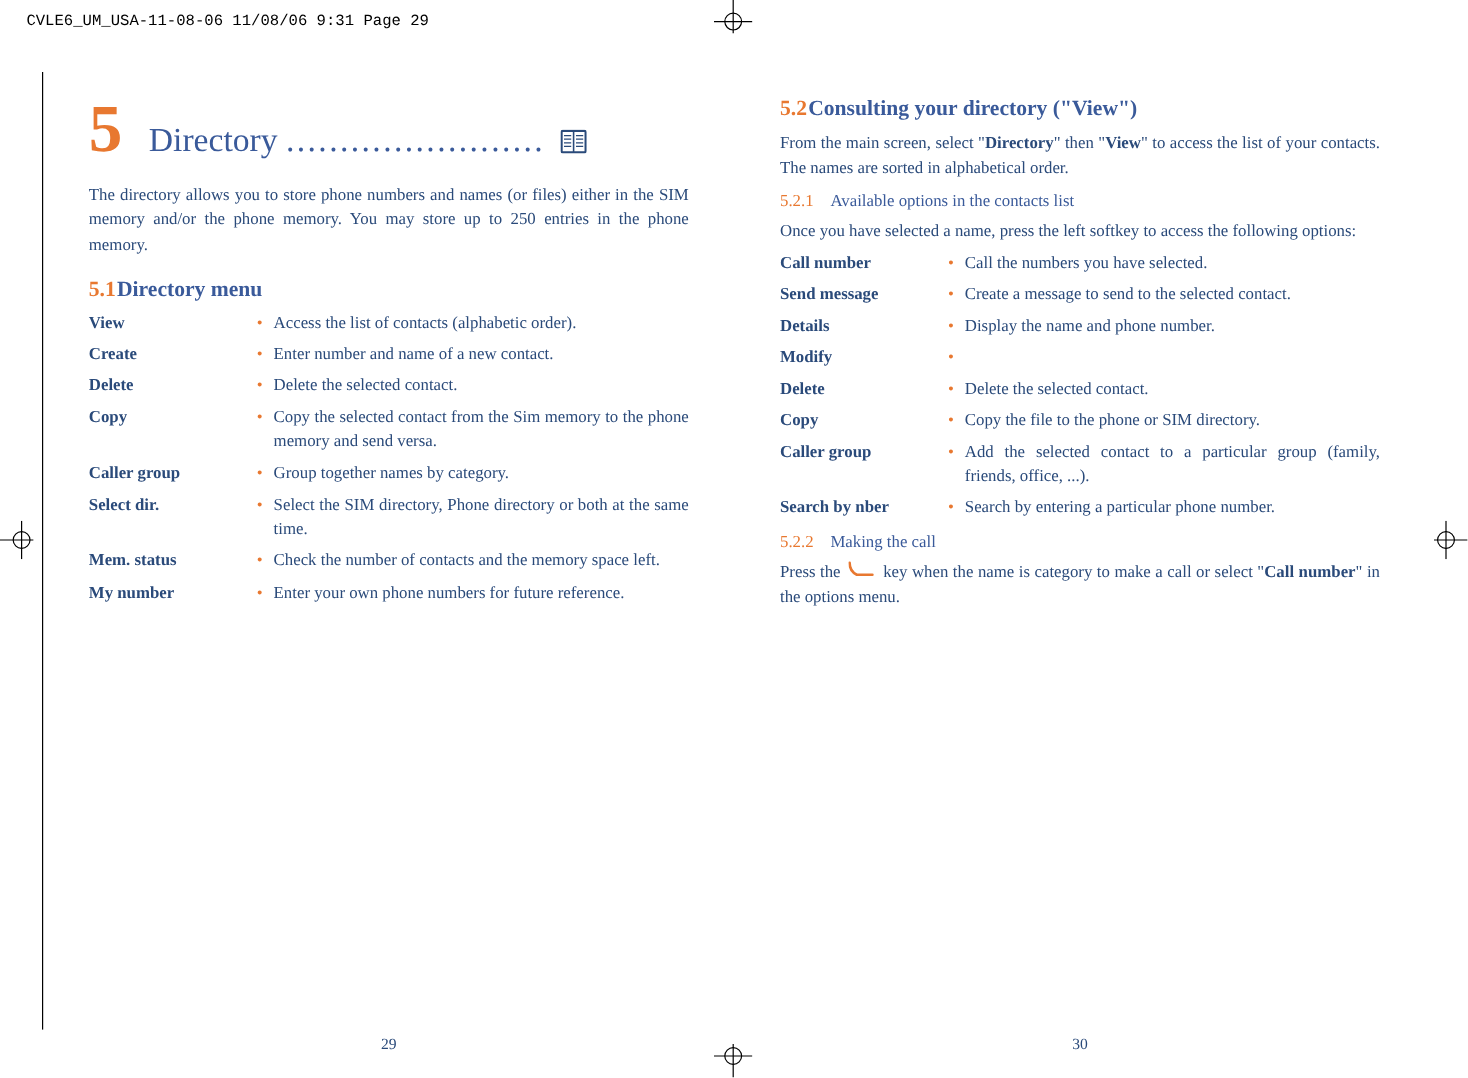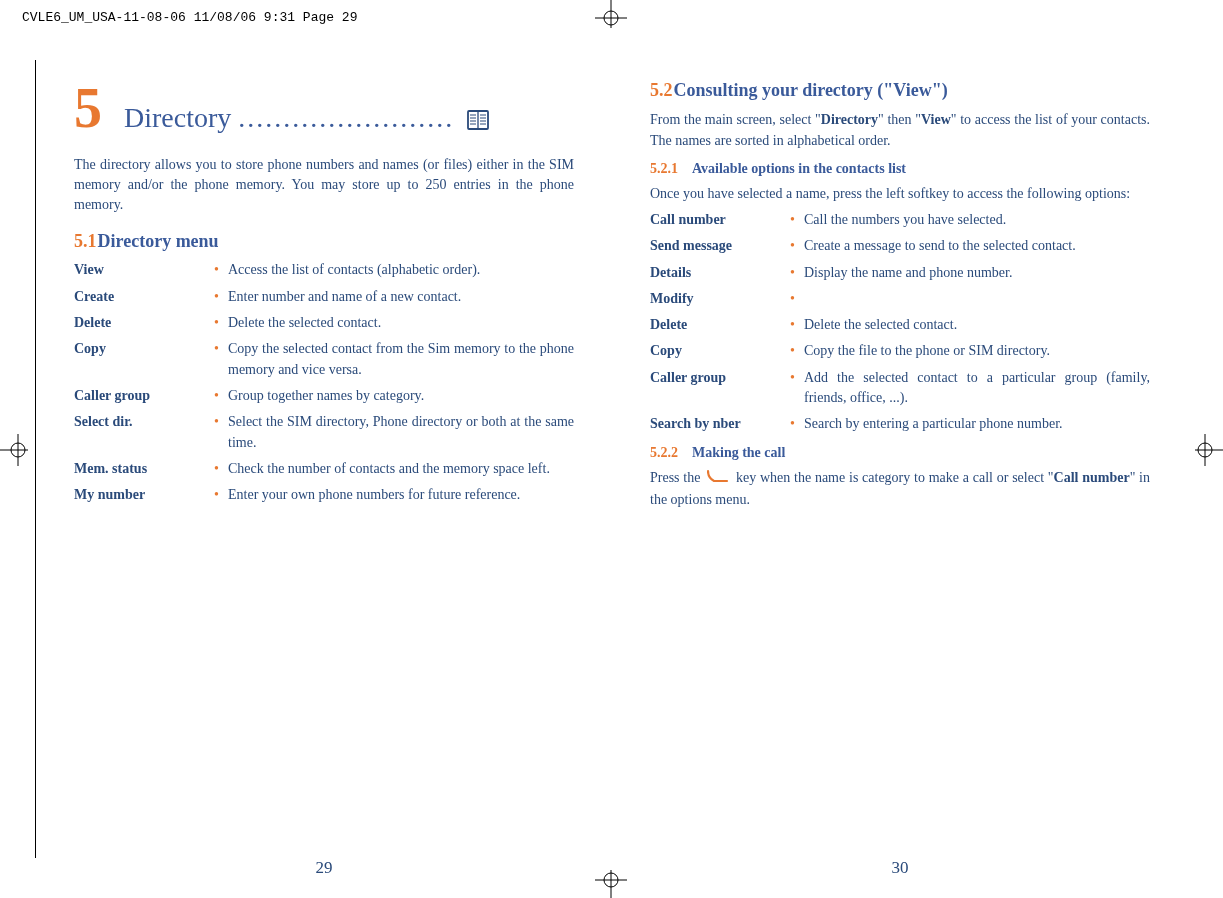--- a/index.html
+++ b/index.html
@@ -99,21 +99,21 @@
   }
   .h2 {
     font-size: 18px;
     font-weight: bold;
     color: #3a5a9a;
     margin: 10px 0 8px 0;
   }
   .h2 .num { color: #e87830; margin-right: 1px; }
   .h3 {
     font-size: 14px;
-    font-weight: bold;
+    font-weight: normal;
     color: #3a5a9a;
     margin: 10px 0 6px 0;
   }
   .h3 .num { color: #e87830; margin-right: 14px; }
   .dl-row {
     display: flex;
     font-size: 14px;
     line-height: 1.45;
     margin-bottom: 6px;
   }
@@ -138,21 +138,21 @@
     text-align: justify;
     margin: 6px 0;
   }
   .bold { font-weight: bold; }
   .pagenum {
     position: absolute;
     bottom: -20px;
     width: 100%;
     left: 0;
     text-align: center;
-    font-size: 17px;
+    font-size: 13px;
     color: #2a4a7a;
   }
   .key-icon {
     display:inline-block;
     vertical-align: middle;
     margin: 0 3px;
   }
 </style>
 </head>
 <body>
@@ -223,21 +223,21 @@
           <div class="dl-def">Enter number and name of a new contact.</div>
         </div>
         <div class="dl-row">
           <div class="dl-term">Delete</div>
           <div class="dl-bullet">•</div>
           <div class="dl-def">Delete the selected contact.</div>
         </div>
         <div class="dl-row">
           <div class="dl-term">Copy</div>
           <div class="dl-bullet">•</div>
-          <div class="dl-def">Copy the selected contact from the Sim memory to the phone memory and vice versa.</div>
+          <div class="dl-def">Copy the selected contact from the Sim memory to the phone memory and send versa.</div>
         </div>
         <div class="dl-row">
           <div class="dl-term">Caller group</div>
           <div class="dl-bullet">•</div>
           <div class="dl-def">Group together names by category.</div>
         </div>
         <div class="dl-row">
           <div class="dl-term">Select dir.</div>
           <div class="dl-bullet">•</div>
           <div class="dl-def">Select the SIM directory, Phone directory or both at the same time.</div>

